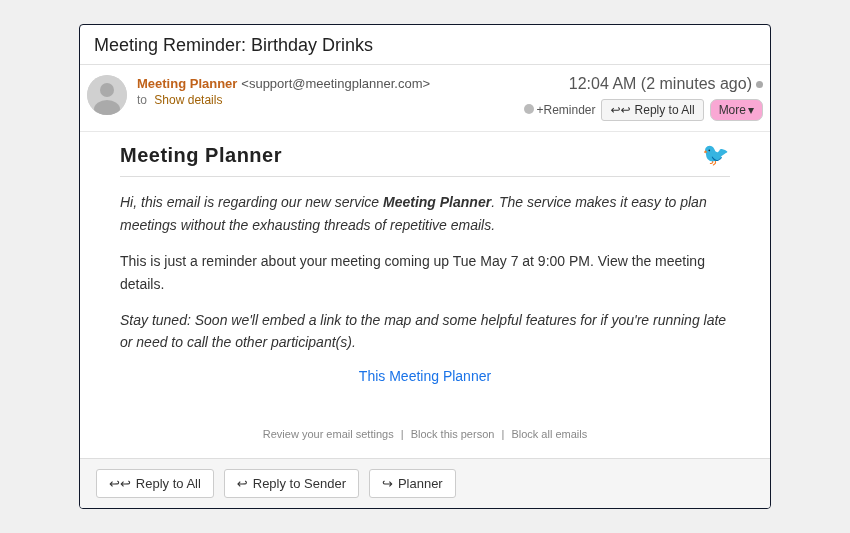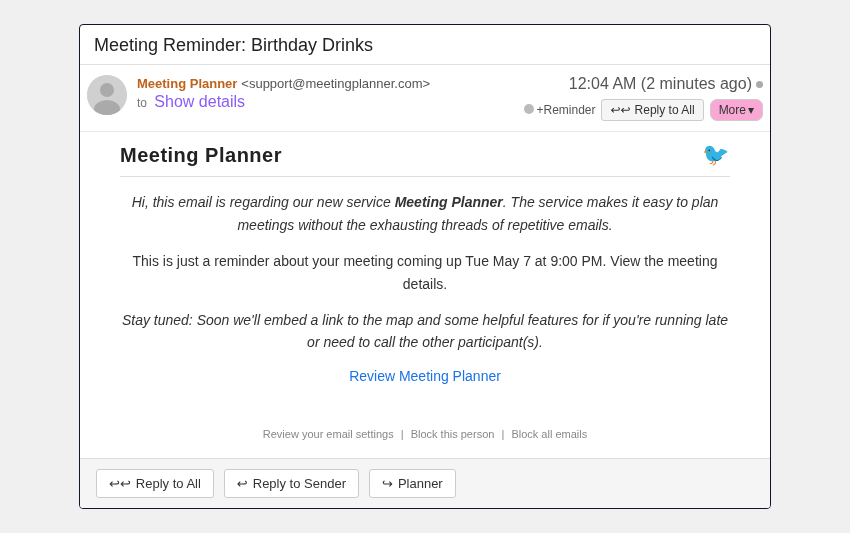--- a/index.html
+++ b/index.html
@@ -67,22 +67,22 @@
       color: #555;
       font-size: 13px;
       font-weight: normal;
     }
     .to-line {
       font-size: 12px;
       color: #777;
       margin-top: 2px;
     }
     .show-details {
-      color: #8b5cf6;
-      font-size: 16px;
+      color: #a16207;
+      font-size: 12px;
       cursor: pointer;
       margin-left: 4px;
       text-decoration: none;
     }
     .header-right {
       display: flex;
       flex-direction: column;
       align-items: flex-end;
       gap: 6px;
       flex-shrink: 0;
@@ -162,21 +162,20 @@
     .twitter-icon {
       font-size: 22px;
       color: #333;
     }
     .divider {
       border: none;
       border-top: 1px solid #ddd;
       margin: 8px 0 14px 0;
     }
     .body-text {
-      text-align: center;
       color: #333;
       line-height: 1.6;
       font-size: 14px;
     }
     .body-text p {
       margin-bottom: 14px;
     }
     .body-text em {
       font-style: italic;
     }
@@ -291,21 +290,21 @@
       </p>
       <p>
         This is just a reminder about your meeting coming up Tue May 7 at 9:00 PM. View the meeting details.
       </p>
       <p>
         <em>Stay tuned: Soon we'll embed a link to the map and some helpful features for if you're running late or need to call the other participant(s).</em>
       </p>
     </div>
 
     <div class="visit-link">
-      <a href="#">Review Meeting Planner</a>
+      <a href="#">This Meeting Planner</a>
     </div>
 
     <div class="footer-links">
       <a href="#">Review your email settings</a>
       <span> | </span>
       <a href="#">Block this person</a>
       <span> | </span>
       <a href="#">Block all emails</a>
     </div>
   </div>

